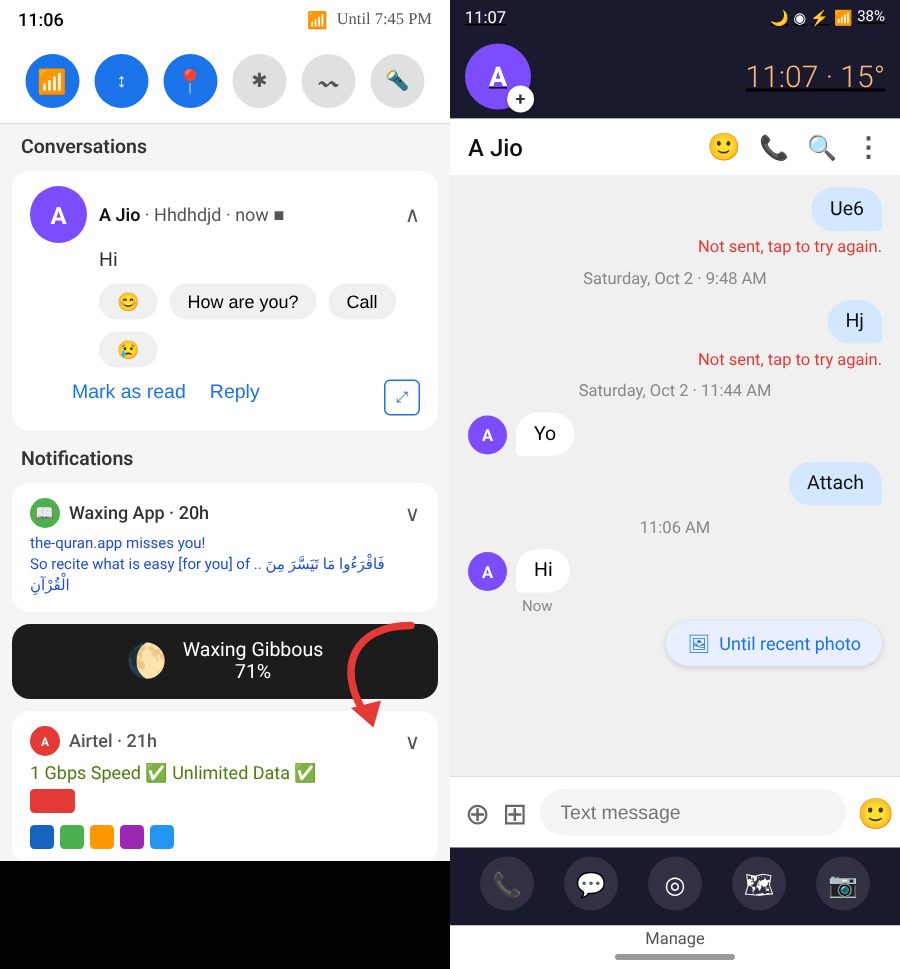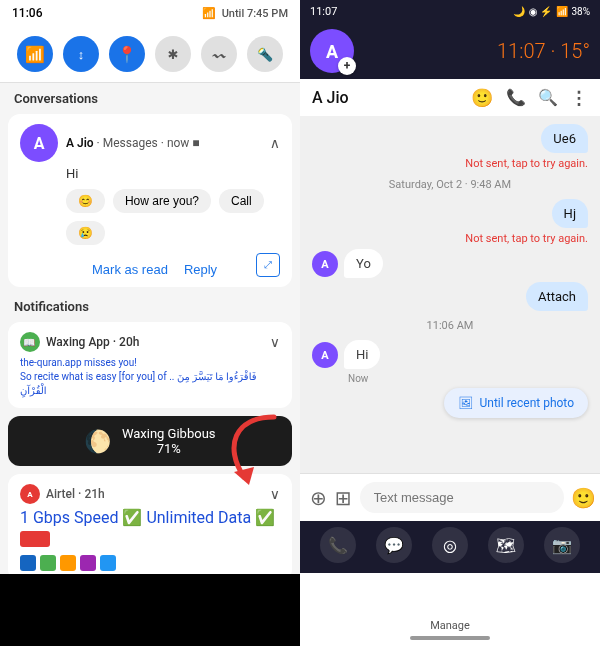--- a/index.html
+++ b/index.html
@@ -133,22 +133,22 @@
       font-size: 12px;
       cursor: pointer;
       display: flex;
       align-items: center;
       gap: 4px;
     }
 
     .conv-footer {
       display: flex;
       justify-content: space-between;
-      align-items: flex-end;
-      margin-left: 72px;
+      align-items: flex-start;
+      margin-left: 28px;
     }
 
     .conv-footer-btns {
       display: flex;
       gap: 16px;
     }
 
     .text-btn {
       color: #1a73e8;
       font-size: 13px;
@@ -251,22 +251,22 @@
       border-radius: 50%;
       display: flex;
       align-items: center;
       justify-content: center;
       font-size: 8px;
       color: #fff;
       font-weight: bold;
     }
 
     .airtel-text {
-      font-size: 16px;
-      color: #1d4ed8;
+      font-size: 12px;
+      color: #4d7c0f;
     }
 
     .home-indicator {
       width: 80px;
       height: 4px;
       background: #999;
       border-radius: 2px;
     }
 
     
@@ -334,21 +334,21 @@
       border-radius: 50%;
       display: flex;
       align-items: center;
       justify-content: center;
       font-size: 12px;
       color: #333;
       box-shadow: 0 1px 3px rgba(0,0,0,0.3);
     }
 
     .time-temp {
-      color: #f97316;
+      color: #fdba74;
       font-size: 20px;
       font-weight: 300;
     }
 
     .chat-app-bar {
       background: #fff;
       padding: 8px 12px;
       display: flex;
       align-items: center;
       justify-content: space-between;
@@ -394,21 +394,21 @@
       color: #e53935;
       cursor: pointer;
     }
 
     .msg-left {
       align-self: flex-start;
       background: #fff;
       border-radius: 18px 18px 18px 4px;
       padding: 7px 12px;
       font-size: 13px;
-      color: #404040;
+      color: #000000;
       max-width: 75%;
       display: flex;
       align-items: flex-start;
       gap: 6px;
     }
 
     .msg-avatar {
       width: 26px;
       height: 26px;
       border-radius: 50%;
@@ -519,21 +519,21 @@
 </head>
 <body>
 
 <div class="left-wrapper">
   <div class="left-panel">
 
     <div class="status-bar-left">
       <span>11:06</span>
       <div style="display:flex;align-items:center;gap:6px;font-size:11px;">
         <span>📶</span>
-        <span style="font-size:11px;color:#555;">Until 7:45 PM</span>
+        <span style="font-size:11px;color:#555;font-family:Liberation Serif, serif;">Until 7:45 PM</span>
       </div>
     </div>
 
     <div class="quick-tiles">
       <div class="tile tile-blue">📶</div>
       <div class="tile tile-blue2" style="font-size:13px;font-weight:bold;">↕</div>
       <div class="tile tile-blue3">📍</div>
       <div class="tile tile-gray" style="font-size:13px;">✱</div>
       <div class="tile tile-gray2" style="font-size:13px;">〰</div>
       <div class="tile tile-gray3" style="font-size:13px;">🔦</div>
@@ -543,21 +543,21 @@
 
     <div class="conversation-card">
       <div class="conv-header">
         <div class="conv-header-left">
           <div class="avatar-purple">
             <span>A</span>
           </div>
           <div class="conv-meta">
             <span class="name">A Jio</span>
             <span> · </span>
-            <span>Messages</span>
+            <span>Hhdhdjd</span>
             <span> · </span>
             <span>now</span>
             <span> ■</span>
           </div>
         </div>
         <span style="font-size:14px;color:#555;">∧</span>
       </div>
 
       <div class="conv-message">Hi</div>
 
@@ -630,21 +630,21 @@
   <div style="position:absolute;right:16px;bottom:155px;z-index:10;pointer-events:none;">
     <svg width="70" height="80" viewBox="0 0 70 80">
       <path d="M60 10 C20 10, 10 40, 30 70" stroke="#e53935" stroke-width="5" fill="none" stroke-linecap="round"></path>
       <polygon points="20,65 35,78 40,60" fill="#e53935"></polygon>
     </svg>
   </div>
 </div>
 
 <div class="right-panel">
 
-  <div style="background:#1a1a2e;padding-bottom:0;">
+  <div style="background:#1a1a2e;padding-bottom:0;text-decoration:underline;">
     <div class="status-bar-right">
       <span>11:07</span>
       <div class="status-right-icons">
         <span>🌙</span>
         <span>◉</span>
         <span>⚡</span>
         <span>📶</span>
         <span>38%</span>
       </div>
     </div>
@@ -676,20 +676,21 @@
     </div>
     <div class="msg-not-sent">Not sent, tap to try again.</div>
 
     <div class="date-divider">Saturday, Oct 2 · 9:48 AM</div>
 
     <div class="msg-right">
       <span>Hj</span>
     </div>
     <div class="msg-not-sent">Not sent, tap to try again.</div>
 
+    <div class="date-divider">Saturday, Oct 2 · 11:44 AM</div>
 
     <div style="display:flex;align-items:flex-start;gap:6px;">
       <div class="msg-avatar">A</div>
       <div class="msg-left" style="padding:7px 12px;background:#fff;border-radius:18px 18px 18px 4px;">
         <span>Yo</span>
       </div>
     </div>
 
     <div class="msg-right">
       <span>Attach</span>
@@ -721,16 +722,16 @@
 
   <div class="nav-bar">
     <div class="nav-icon">📞</div>
     <div class="nav-icon">💬</div>
     <div class="nav-icon">◎</div>
     <div class="nav-icon">🗺</div>
     <div class="nav-icon">📷</div>
   </div>
 
   <div style="background:#fff;display:flex;flex-direction:column;align-items:center;padding:2px 0 6px;">
-    <span style="font-size:11px;color:#555;margin-top:44px;">Manage</span>
+    <span style="font-size:11px;color:#555;">Manage</span>
     <div class="home-indicator" style="margin-top:4px;"></div>
   </div>
 </div>
 
 </body></html>

